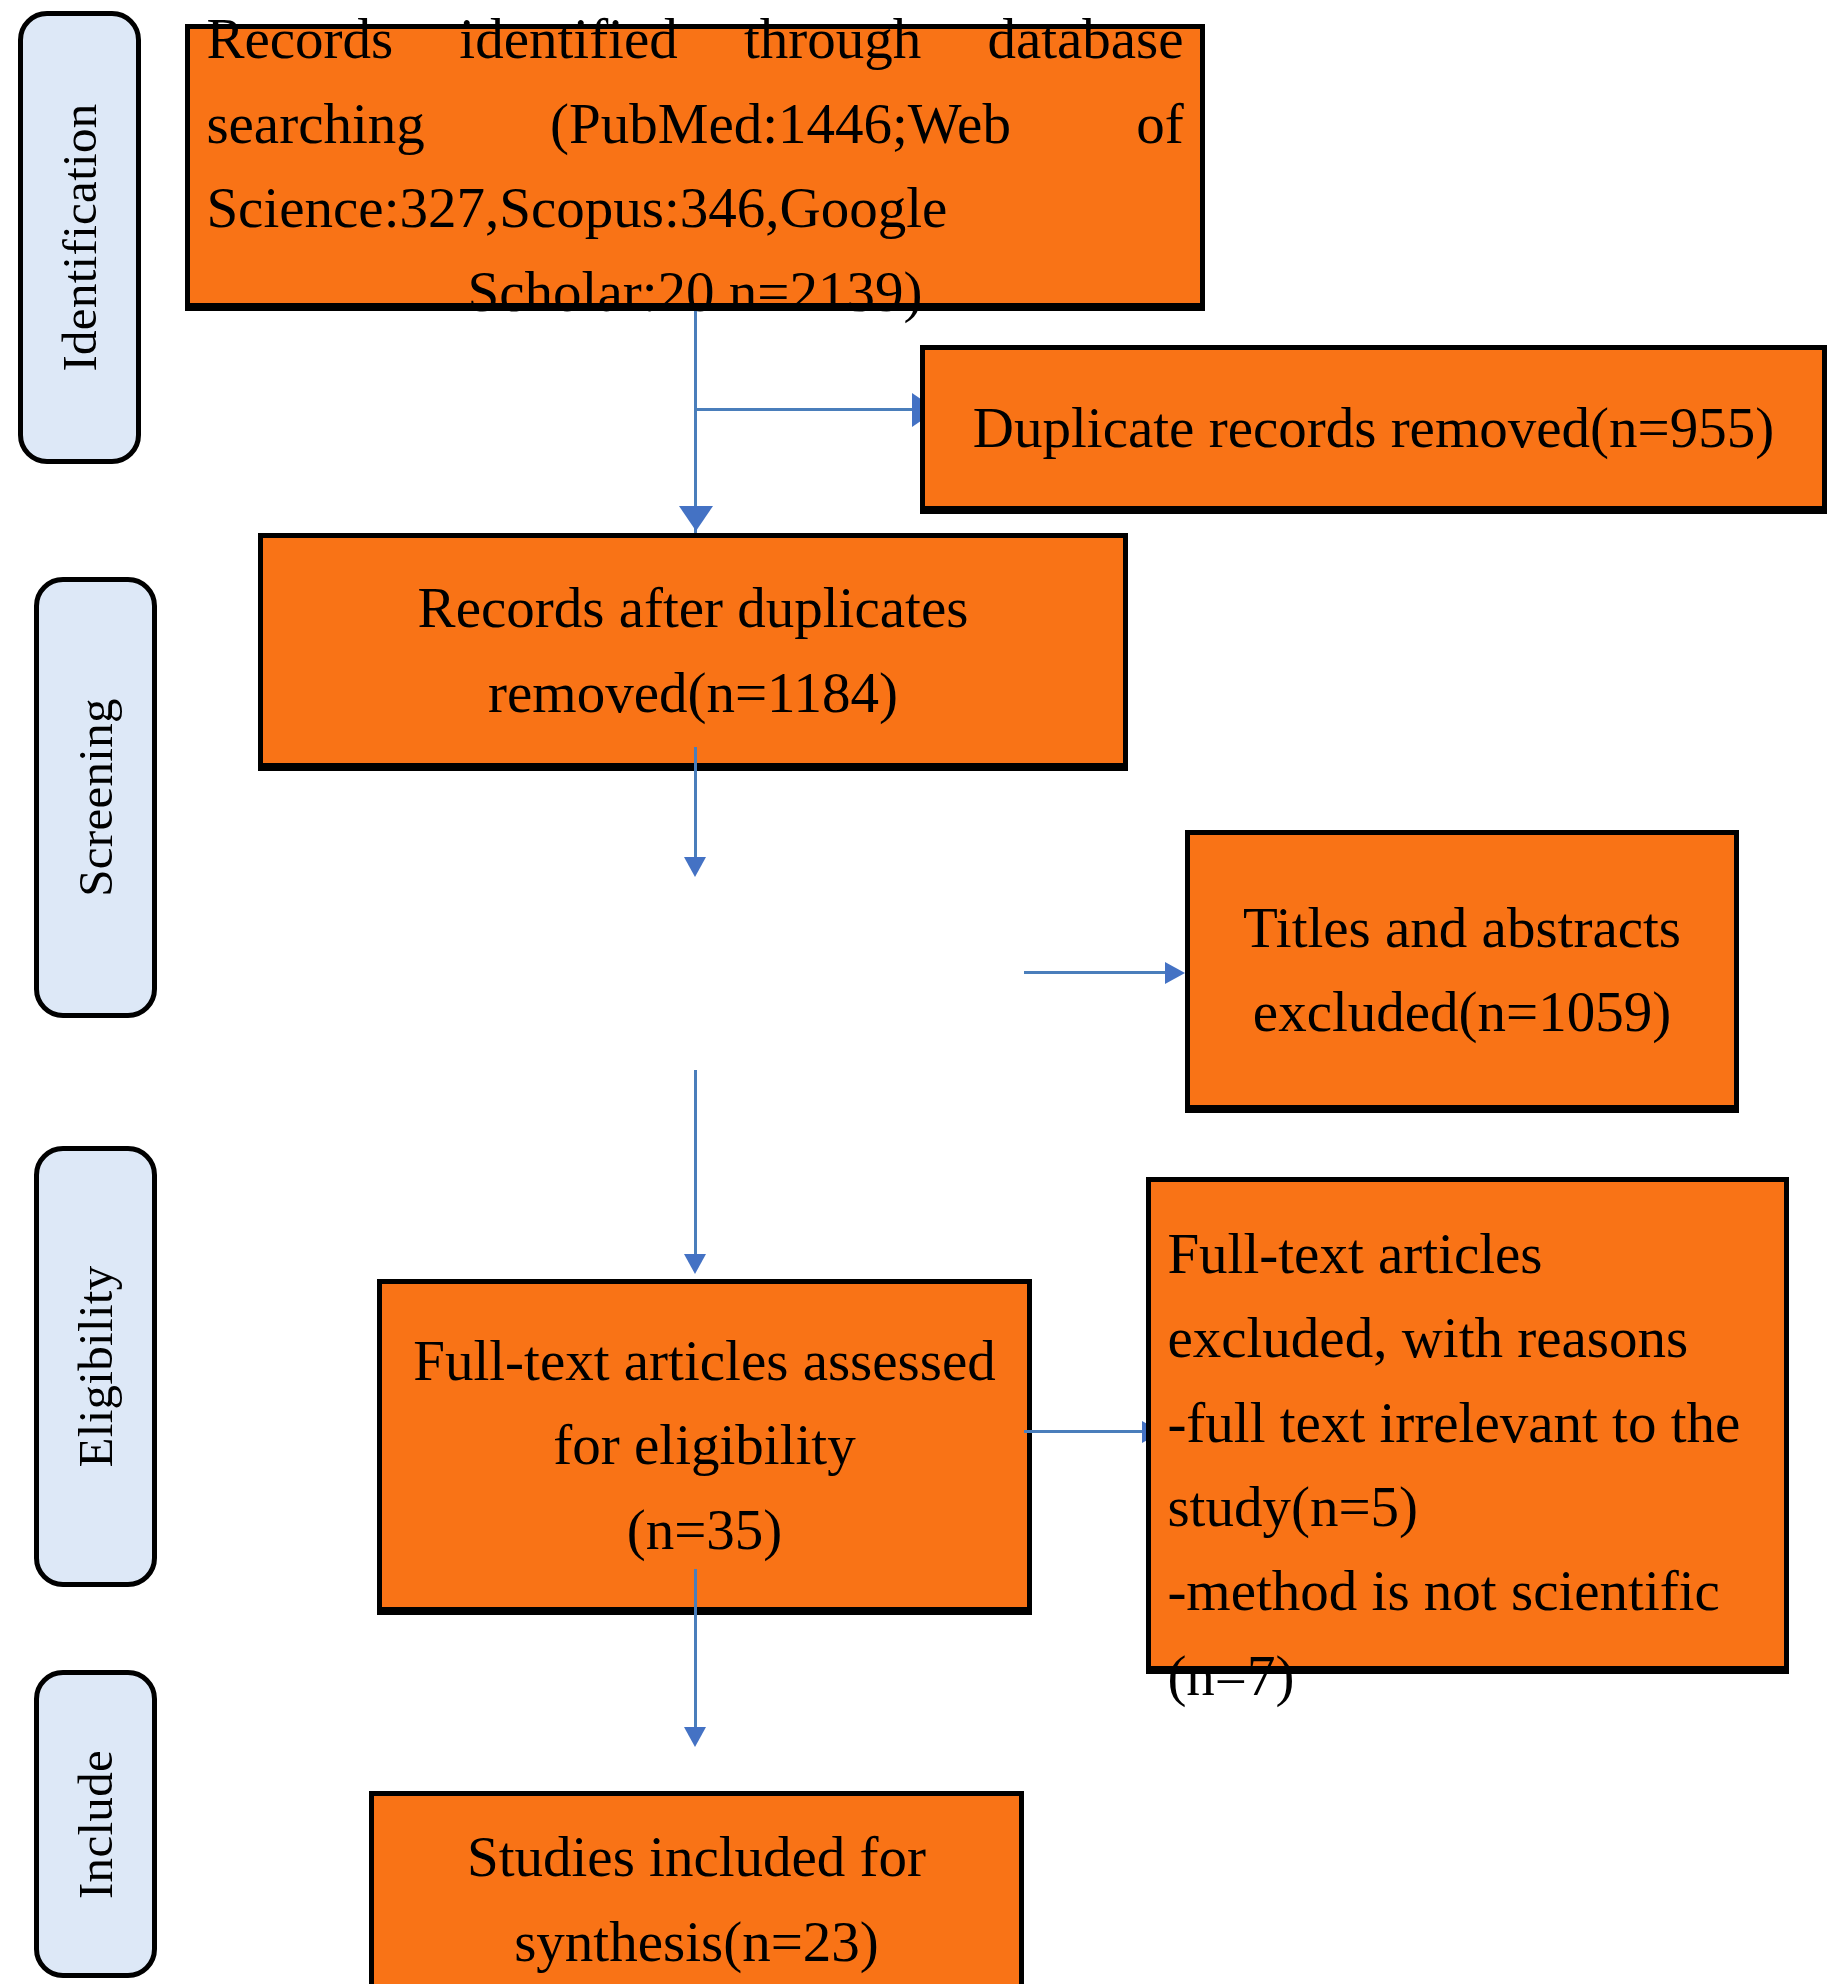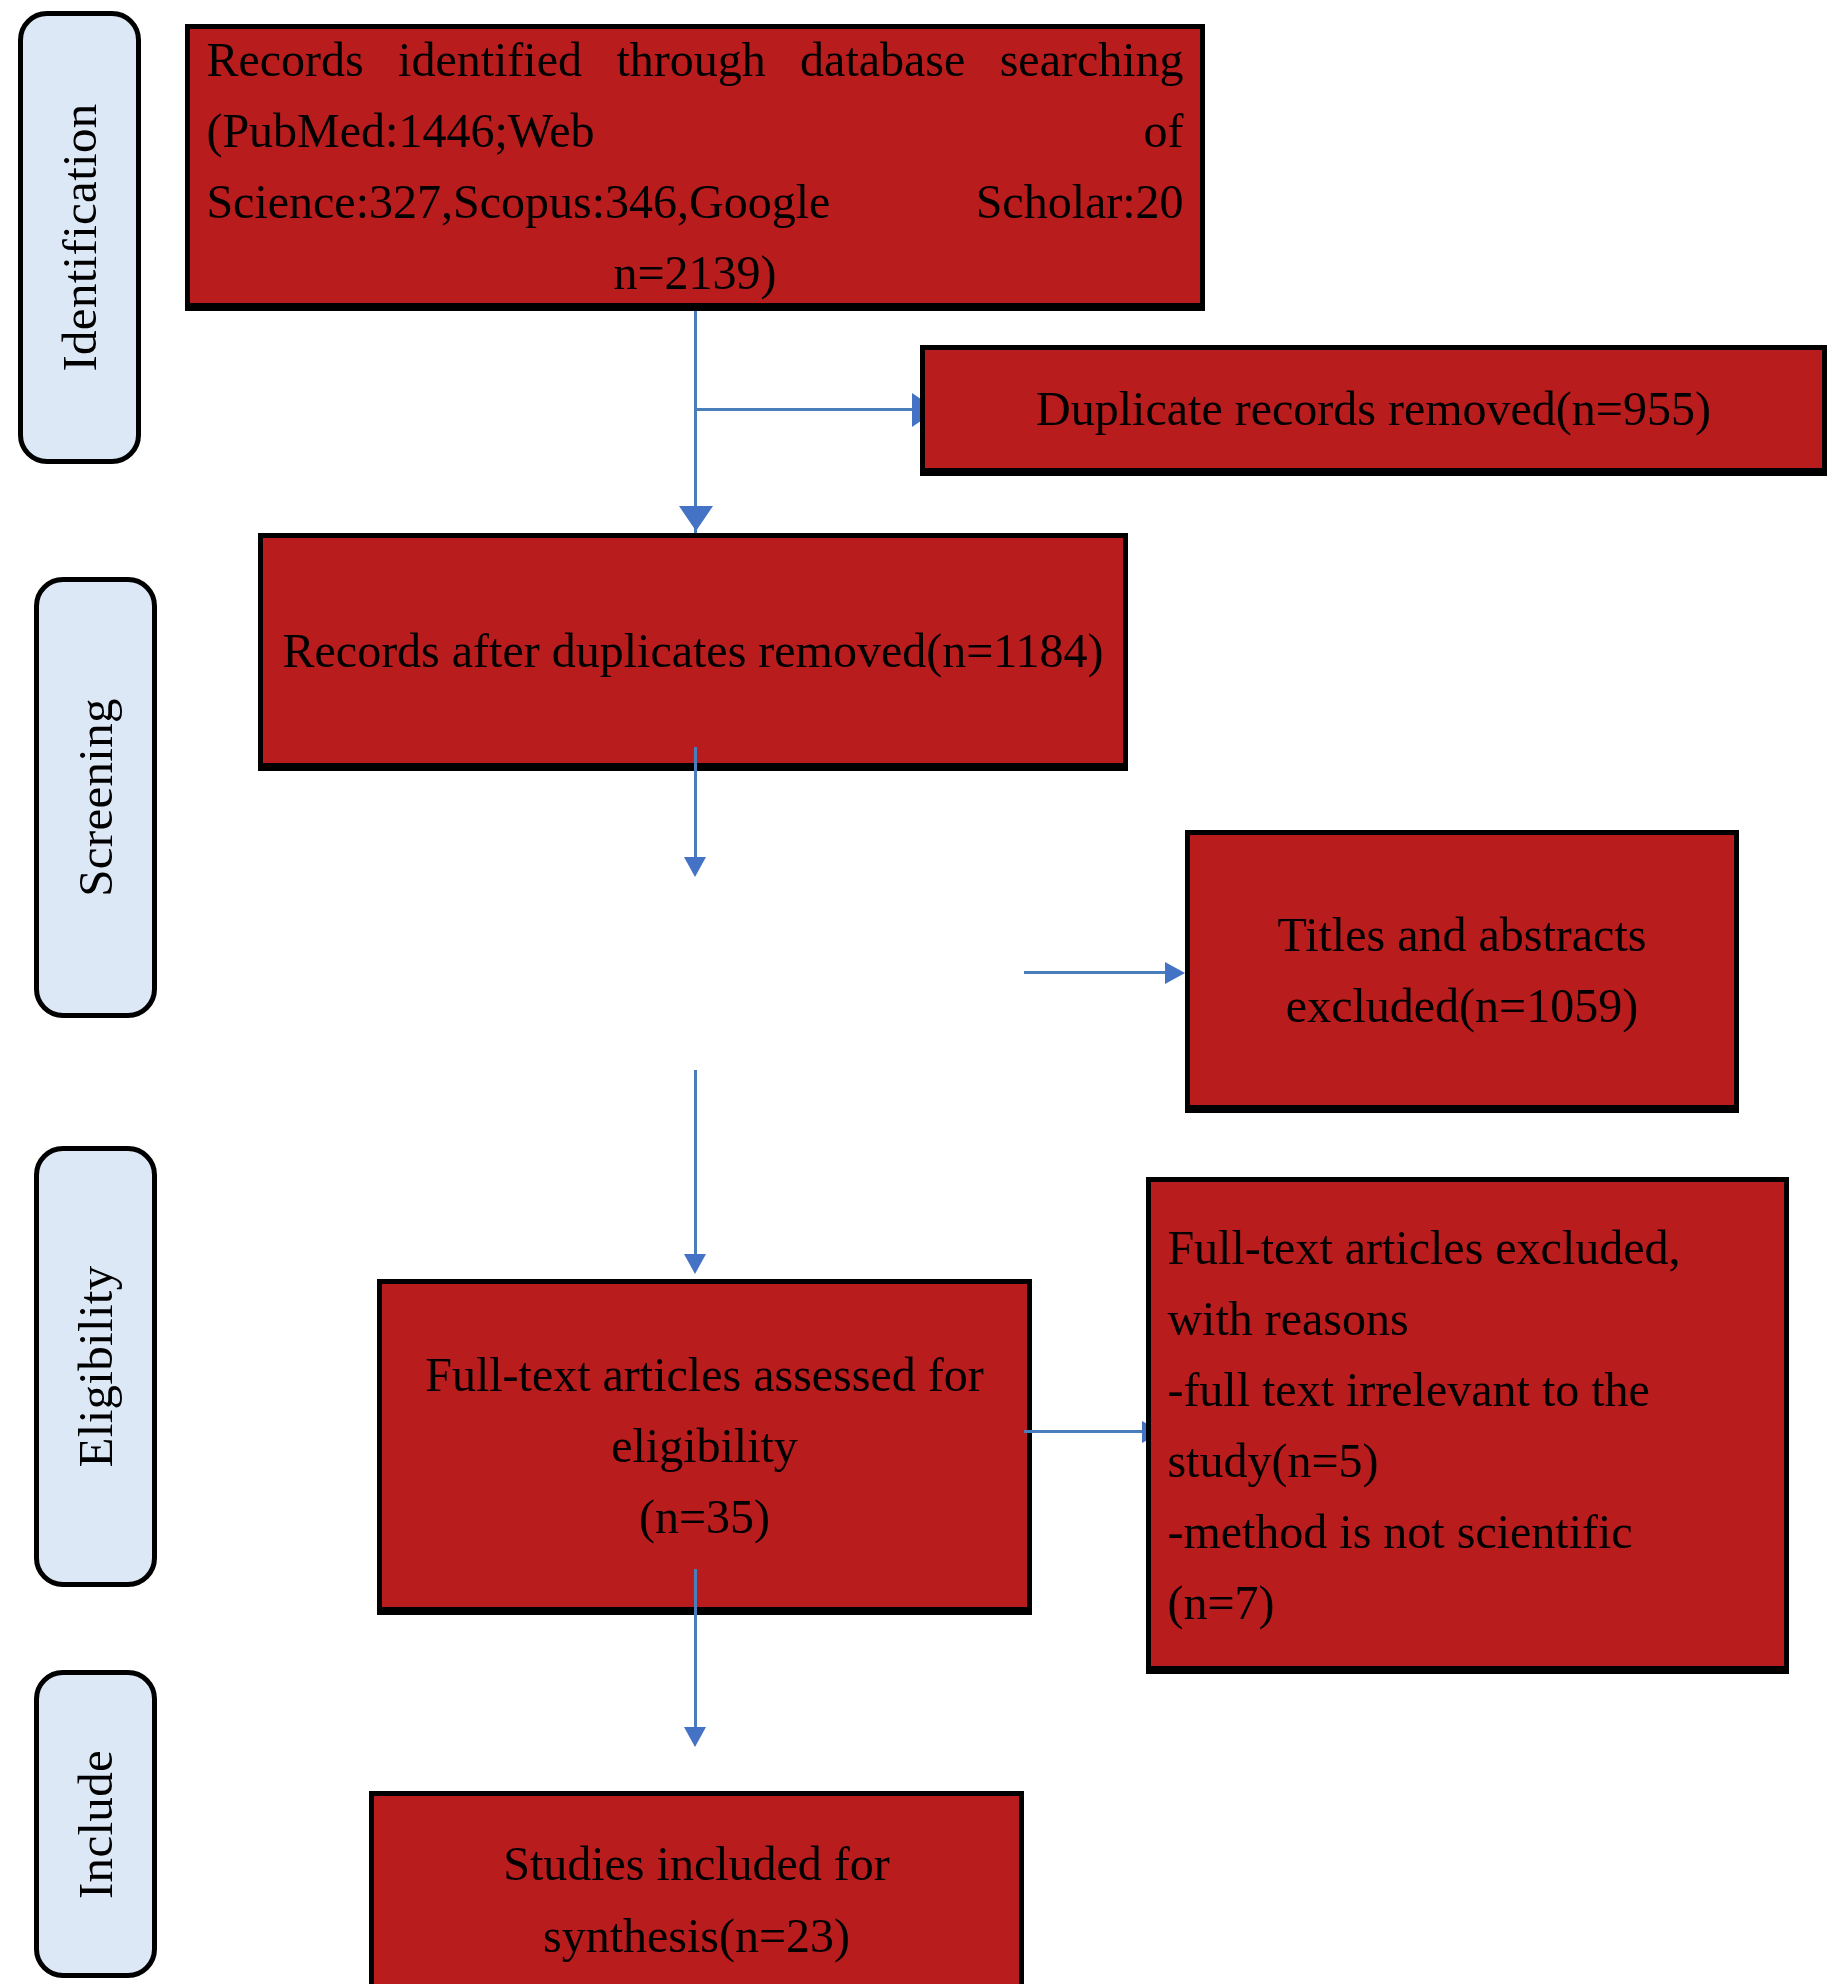--- a/index.html
+++ b/index.html
@@ -36,28 +36,28 @@
     white-space: nowrap;
     font-size: 49px;
     line-height: 1;
     color: #000000;
     letter-spacing: 0.3px;
   }
 
   
   .flow-box {
     position: absolute;
-    background: #b91c1c;
+    background: #f97316;
     border: 5px solid #000000;
     border-bottom-width: 8.2px;
     box-sizing: border-box;
     display: flex;
     align-items: center;
     color: #000000;
-    font-size: 48px;
+    font-size: 57px;
     line-height: 1.48;
   }
   .flow-box .box-text {
     width: 100%;
     padding: 0 16.4px;
     white-space: pre-line;
   }
   .flow-box.center   .box-text { text-align: center; }
   .flow-box.justify  .box-text { text-align: justify; text-align-last: center; }
   .flow-box.left     .box-text { text-align: left; }
@@ -124,21 +124,21 @@
   <div class="flow-box justify" style="left:185px; top:24px; width:1020px; height:287px;">
     <div class="box-text">Records identified through database searching (PubMed:1446;Web of Science:327,Scopus:346,Google Scholar:20  n=2139)</div>
   </div>
 
   <div class="conn-v" style="left:694px; top:311px; width:3.1px; height:228px;"></div>
   <div class="arrow-down" style="left:679px; top:506px;"></div>
 
   <div class="conn-h" style="left:695px; top:408px; width:222px; height:3.1px;"></div>
   <div class="arrow-right" style="left:912px; top:393px;"></div>
 
-  <div class="flow-box center" style="left:920px; top:345px; width:907px; height:131px;">
+  <div class="flow-box center" style="left:920px; top:345px; width:907px; height:169px;">
     <div class="box-text">Duplicate records removed(n=955)</div>
   </div>
 
   <div class="flow-box center" style="left:258px; top:533px; width:870px; height:238px;">
     <div class="box-text">Records after duplicates removed(n=1184)</div>
   </div>
 
   <div class="conn-v" style="left:694px; top:747px; width:3.1px; height:126px;"></div>
   <div class="arrow-down small" style="left:684px; top:857px;"></div>
 

